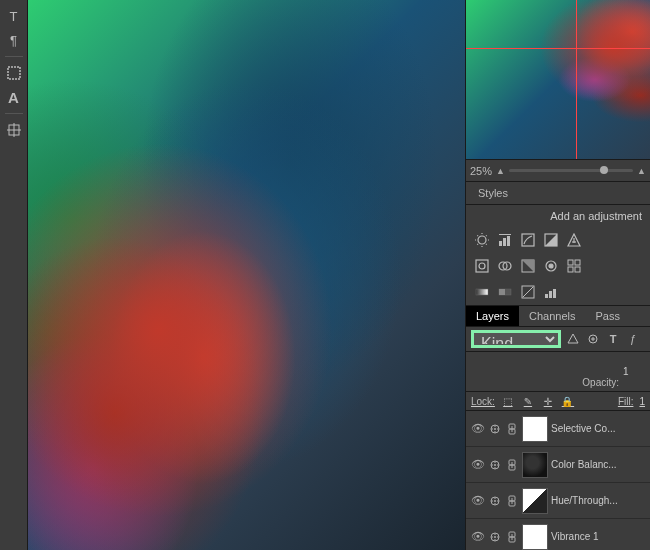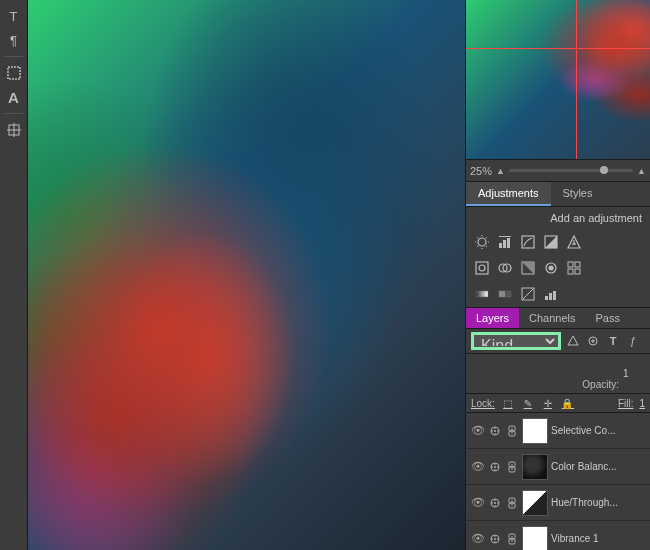--- a/index.html
+++ b/index.html
@@ -246,21 +246,21 @@
     }
 
     .layers-tab {
       padding: 4px 10px;
       font-size: 11px;
       cursor: pointer;
       color: #bbb;
     }
 
     .layers-tab.active {
-      background: #a21caf;
+      background: #000000;
       color: #fff;
     }
 
     .layers-blend-row {
       display: flex;
       align-items: center;
       padding: 3px 5px;
       gap: 4px;
       border-bottom: 1px solid #1a1a1a;
     }
@@ -458,21 +458,20 @@
         <span class="zoom-arrow">▲</span>
         <div class="zoom-slider">
           <div class="zoom-slider-thumb"></div>
         </div>
         <span class="zoom-arrow">▲</span>
       </div>
     </div>
 
     <div class="adjustments-panel">
       <div class="panel-tabs">
-        <div class="panel-tab active">Adjustments</div>
         <div class="panel-tab">Styles</div>
       </div>
       <div class="panel-title">Add an adjustment</div>
 
       <div class="adj-icons-row">
         <div class="adj-icon">
           <svg viewBox="0 0 14 14" fill="none" stroke="#bbb" stroke-width="1.2">
             <circle cx="7" cy="7" r="4"></circle>
             <line x1="7" y1="1" x2="7" y2="0"></line>
             <line x1="7" y1="13" x2="7" y2="14"></line>

